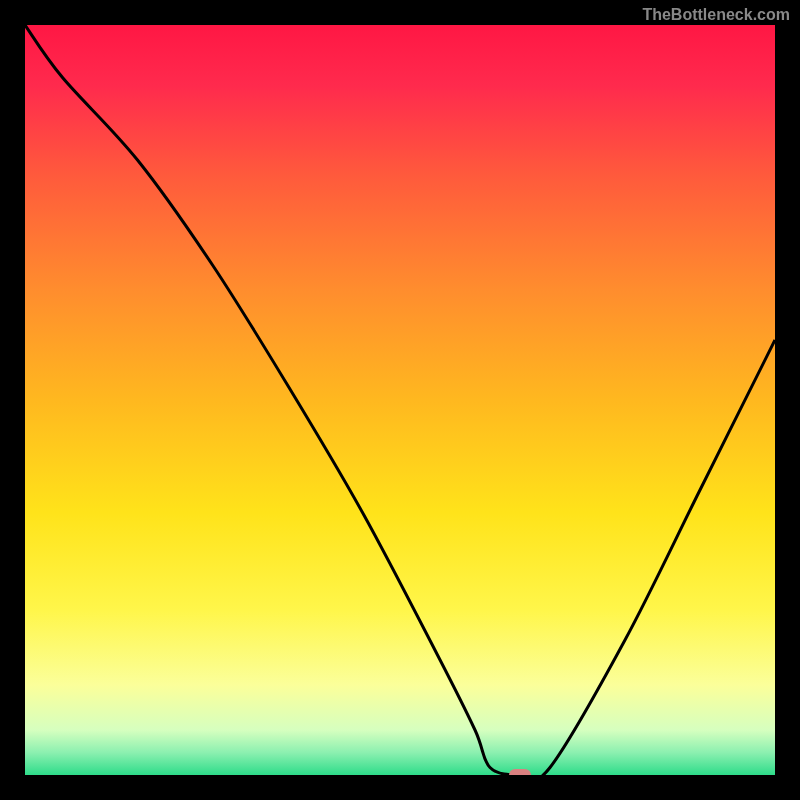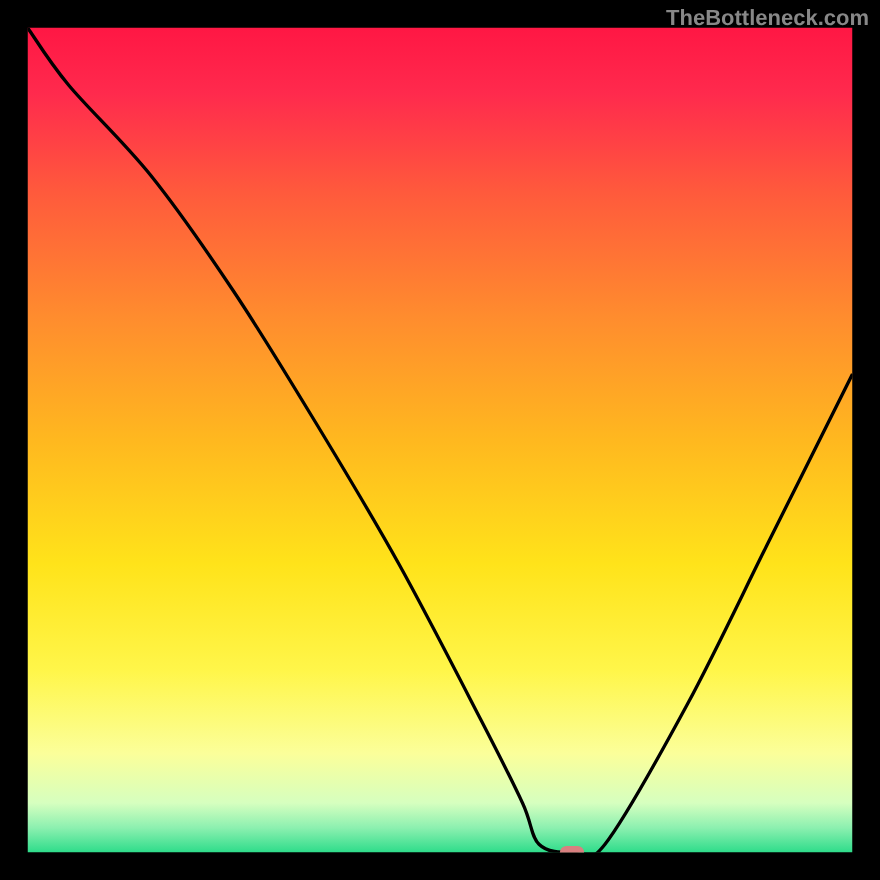--- a/index.html
+++ b/index.html
@@ -9,21 +9,21 @@
     height: 800px;
     background: #000;
     position: relative;
     font-family: Arial, sans-serif;
   }
   .watermark {
     position: absolute;
     top: 6px;
     right: 10px;
     color: #888;
-    font-size: 20px;
+    font-size: 16px;
     font-weight: bold;
     z-index: 10;
   }
   .chart-area {
     position: absolute;
     left: 25px;
     top: 25px;
     width: 750px;
     height: 750px;
   }

